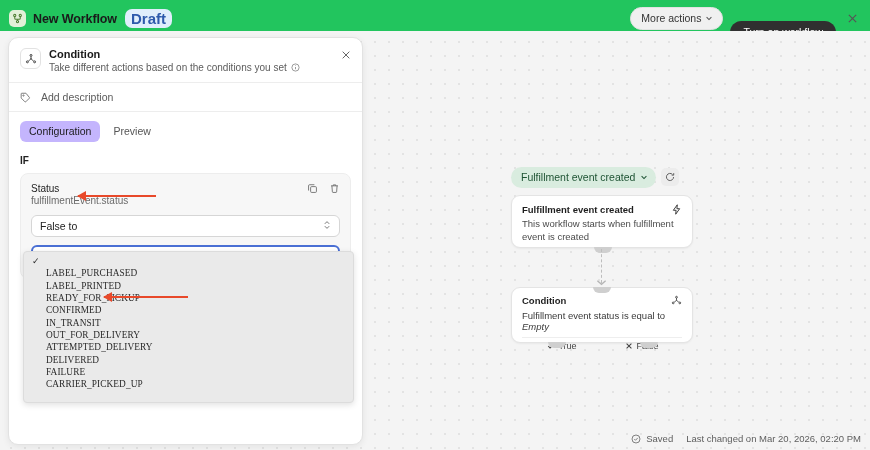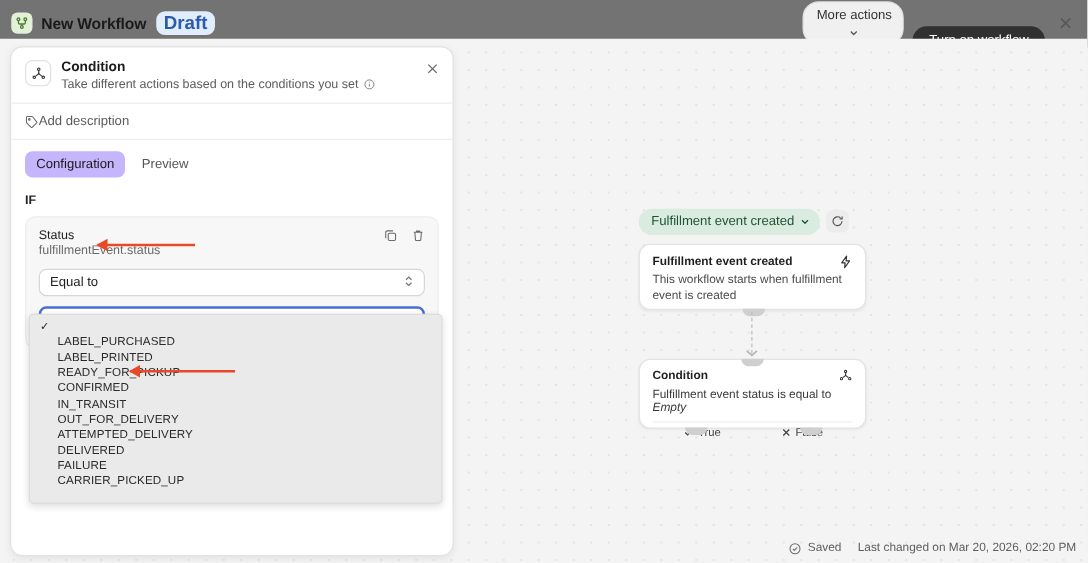--- a/index.html
+++ b/index.html
@@ -7,38 +7,38 @@
     width: 870px; height: 450px;
     font-family: "Liberation Sans", sans-serif;
     background: #f2f2f2;
     overflow: hidden;
   }
   .app { position: relative; width: 870px; height: 450px; }
 
   
   .topbar {
     position: absolute; left: 0; top: 0; width: 870px; height: 38px;
-    background: #737373; border-bottom: 1px solid #e6e6e6;
+    background: #22c55e; border-bottom: 1px solid #e6e6e6;
     display: flex; align-items: center; padding: 0 9px;
   }
   .wf-icon {
     width: 17px; height: 17px; border-radius: 5px;
     background: #e3f0d8; display: flex; align-items: center; justify-content: center;
     margin-right: 7px; flex: 0 0 auto;
   }
   .wf-title { font-size: 12.5px; font-weight: bold; color: #1a1a1a; letter-spacing: -0.1px; }
   .draft-badge {
     margin-left: 8px; background: #e0eefc; color: #2e5aac;
     font-size: 15px; border-radius: 7px; padding: 2px 6px 2.5px; line-height: 1; font-weight: bold;
   }
   .topbar-right { margin-left: auto; display: flex; align-items: center; gap: 7px; }
   .btn-more {
     background: #f0f0f0; border: 1px solid #e2e2e2; border-radius: 13px;
     font-size: 10.5px; color: #333; padding: 4.5px 9px 5px 10px;
-    display: flex; align-items: center; gap: 4px; cursor: pointer; flex-direction: column;
+    display: flex; align-items: center; gap: 4px; cursor: pointer;
   }
   .btn-turnon {
     background: #303030; color: #fff; border-radius: 13px;
     font-size: 10.5px; padding: 5px 13px 5.5px; border: none; cursor: pointer;
     font-weight: 500;
     margin-top: 28px;
   }
   .btn-close-top {
     width: 18px; height: 18px; display: flex; align-items: center; justify-content: center;
     color: #555; cursor: pointer; font-size: 13px;
@@ -116,21 +116,21 @@
   }
   .panel-title { font-size: 11px; font-weight: bold; color: #1a1a1a; }
   .panel-sub { font-size: 10px; color: #5c5c5c; margin-top: 2px; display: flex; align-items: center; gap: 4px; }
   .panel-close {
     position: absolute; right: 9px; top: 9px; width: 15px; height: 15px;
     display: flex; align-items: center; justify-content: center; color: #666;
     font-size: 12px; cursor: pointer;
   }
   .panel-divider { height: 1px; background: #ededed; }
   .add-desc {
-    display: flex; align-items: flex-end; gap: 0; padding: 8px 11px;
+    display: flex; align-items: flex-end; gap: 10px; padding: 8px 11px;
     font-size: 10.5px; color: #5c5c5c; cursor: pointer;
   }
   .tabs { display: flex; gap: 4px; padding: 9px 11px 0; }
   .tab { font-size: 10.5px; color: #555; padding: 4px 9px 5px; border-radius: 6px; cursor: pointer; }
   .tab.active { background: #c4b5fd; color: #1a1a1a; font-weight: 500; }
   .if-label { font-size: 10px; font-weight: bold; color: #222; padding: 13px 11px 0; }
 
   .cond-card {
     margin: 7px 11px 0; background: #f7f7f7; border: 1px solid #ededed;
     border-radius: 8px; padding: 9px 10px 11px; position: relative;
@@ -157,21 +157,21 @@
     position: absolute; left: 14px; top: 213px; width: 331px; height: 152px;
     background: #eaeaea; border: 1px solid #dcdcdc; border-radius: 4px;
     box-shadow: 0 2px 6px rgba(0,0,0,.12); padding: 3px 0 4px; overflow: hidden;
   }
   .opt {
     height: 12.3px; display: flex; align-items: center; padding: 0 8px;
     font-size: 9.3px; color: #2a2a2a; letter-spacing: 0.1px; cursor: pointer;
   }
   .opt .tick { width: 14px; color: #2a2a2a; font-size: 9px; }
   .opt .lbl { padding-left: 0; }
-  .opt.indent .lbl { padding-left: 14px; }
+  .opt.indent .lbl { padding-left: 14px; font-family: Liberation Serif, serif; }
 
   
   .arrow { position: absolute; height: 2px; background: #e8492a; }
   .arrow::before {
     content: ""; position: absolute; left: -1px; top: -4px;
     border-top: 5px solid transparent; border-bottom: 5px solid transparent;
     border-right: 9px solid #e8492a;
   }
   .arrow-1 { left: 78px; top: 195px; width: 78px; }
   .arrow-2 { left: 104px; top: 296px; width: 84px; }
@@ -354,21 +354,21 @@
           </span>
           <span class="icon-btn">
             <svg width="11" height="11" viewBox="0 0 14 14" fill="none" stroke="#6a6a6a" stroke-width="1.1">
               <path d="M2.6 3.6h8.8M5.4 3.6V2.4h3.2v1.2M3.7 3.6l.6 7.6c0 .5.4.8.8.8h3.8c.4 0 .8-.3.8-.8l.6-7.6"></path>
             </svg>
           </span>
         </div>
       </div>
 
       <div class="select">
-        <span>Equal to</span>
+        <span>False to</span>
         <span class="chev">
           <svg width="8" height="10" viewBox="0 0 8 11" fill="none" stroke="#777" stroke-width="1.1">
               <path d="M1.6 4.2L4 1.8l2.4 2.4M1.6 6.8L4 9.2l2.4-2.4"></path>
             </svg>
         </span>
       </div>
 
       <div class="select select-2">
         <span></span>
       </div>

